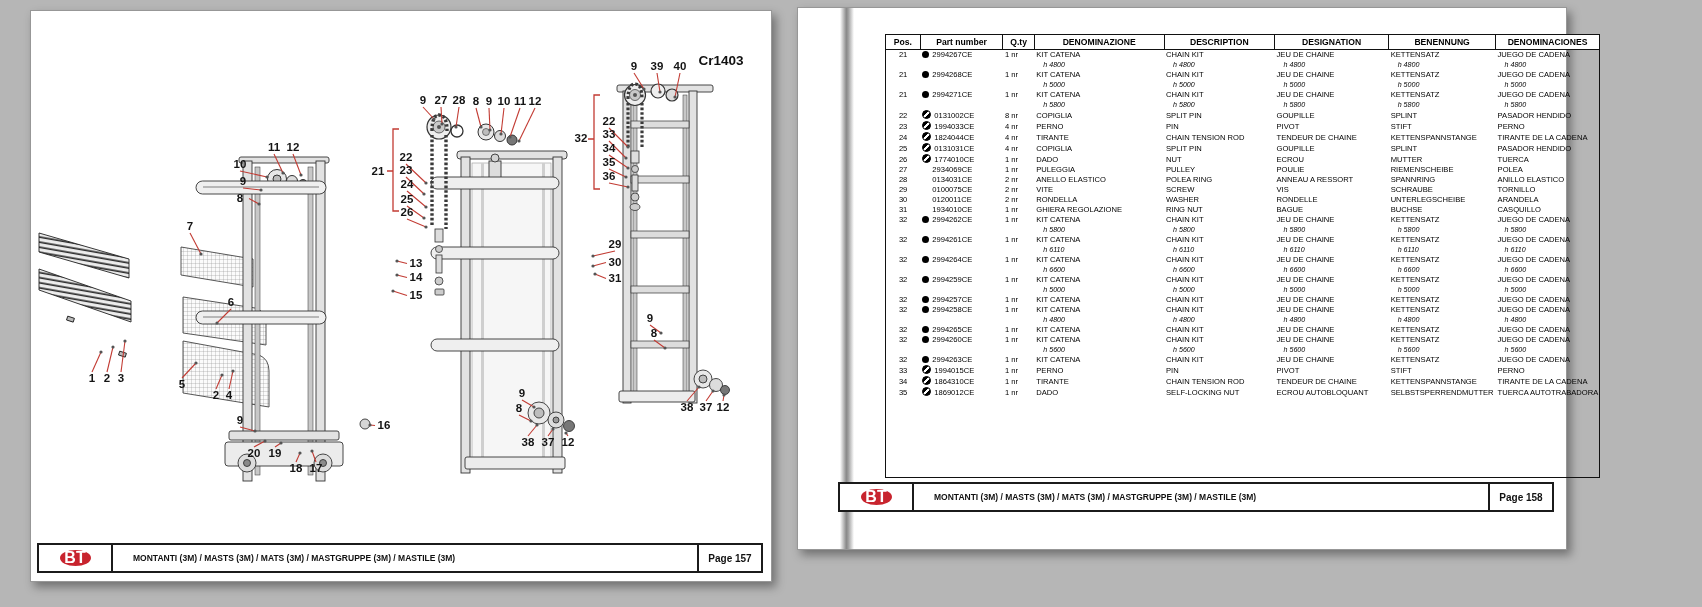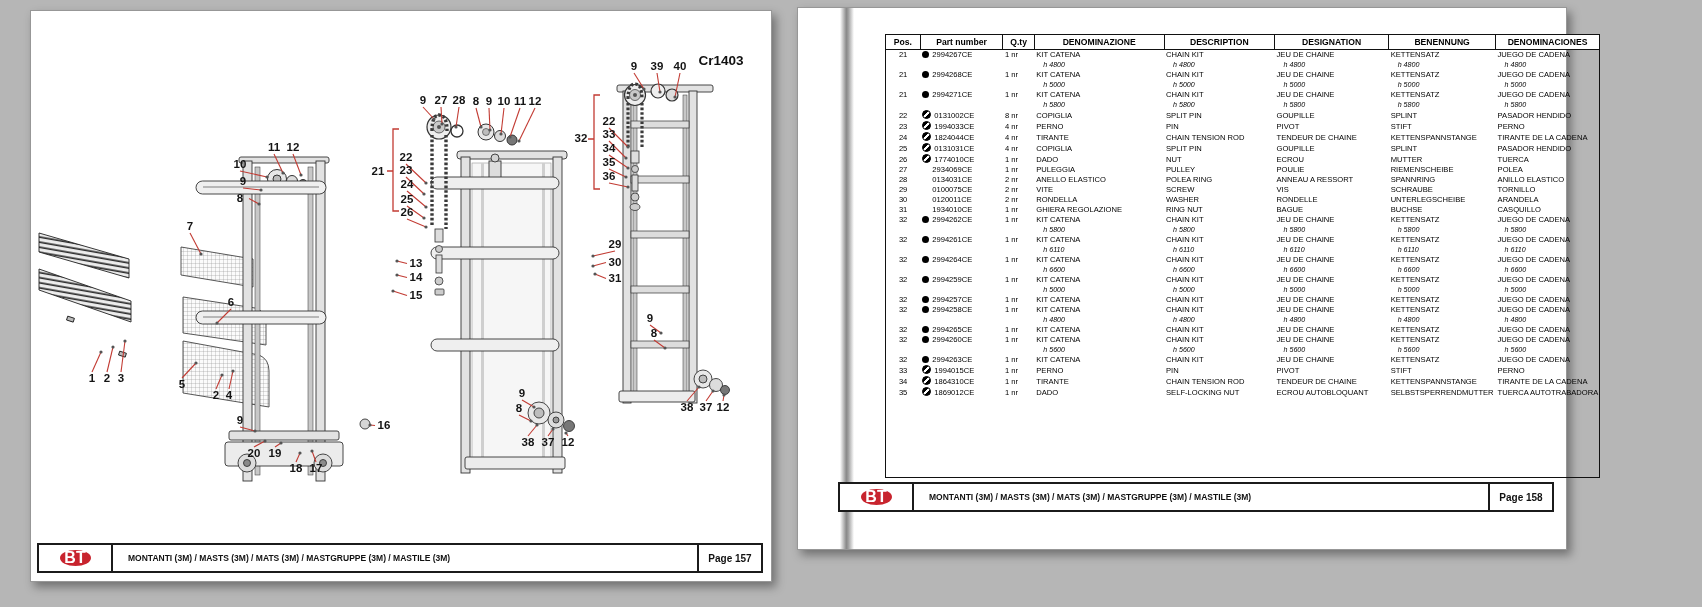--- a/index.html
+++ b/index.html
@@ -13,21 +13,21 @@
   .callout{font:bold 11.5px "Liberation Sans",sans-serif;fill:#141414;}
   .figcode{font:bold 13.5px "Liberation Sans",sans-serif;fill:#101010;}
 
   
   .pfooter{position:absolute;height:30px;border:2px solid #1b1b1b;display:flex;align-items:stretch;background:#fff;box-sizing:border-box;}
   .page-left .pfooter{left:6px;right:8px;bottom:8px;}
   .page-right .pfooter{left:40px;right:12px;bottom:37px;}
   .logo-cell{width:72px;border-right:2px solid #1b1b1b;display:flex;align-items:center;justify-content:center;}
   .logo{width:31px;height:16px;border-radius:50%;background:#c8242e;color:#fff;font-weight:bold;font-size:16px;
         display:flex;align-items:center;justify-content:center;}
-  .title-cell{flex:1;display:flex;align-items:center;padding-left:15px;font-size:8.5px;font-weight:bold;color:#111;white-space:nowrap;overflow:hidden;}
+  .title-cell{flex:1;display:flex;align-items:center;padding-left:8px;font-size:8.5px;font-weight:bold;color:#111;white-space:nowrap;overflow:hidden;margin-left:12px;}
   .page-cell{width:62px;border-left:2px solid #1b1b1b;display:flex;align-items:center;justify-content:center;font-size:10px;font-weight:bold;color:#111;}
 
   
   .table-box{position:absolute;left:87px;top:26px;width:715px;height:444px;border:1.5px solid #111;box-sizing:border-box;overflow:hidden;}
   table.parts{width:100%;border-collapse:collapse;table-layout:fixed;color:#000;}
   .parts th{border-right:1px solid #111;border-bottom:1.5px solid #111;font-size:8.6px;font-weight:bold;
             padding:2px 1px;white-space:nowrap;overflow:hidden;background:#fff;}
   .parts th:last-child{border-right:none;}
   .parts td{padding:0 2px;white-space:nowrap;overflow:hidden;height:10px;line-height:10px;font-size:7.6px;}
   .td-pos{text-align:center;}

